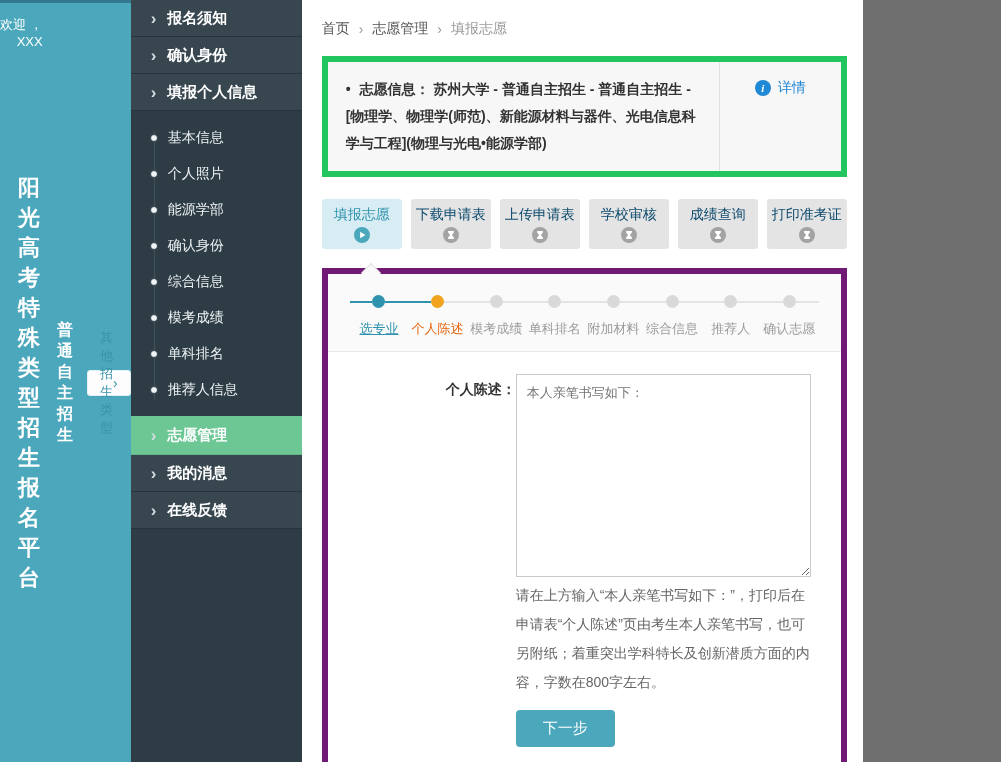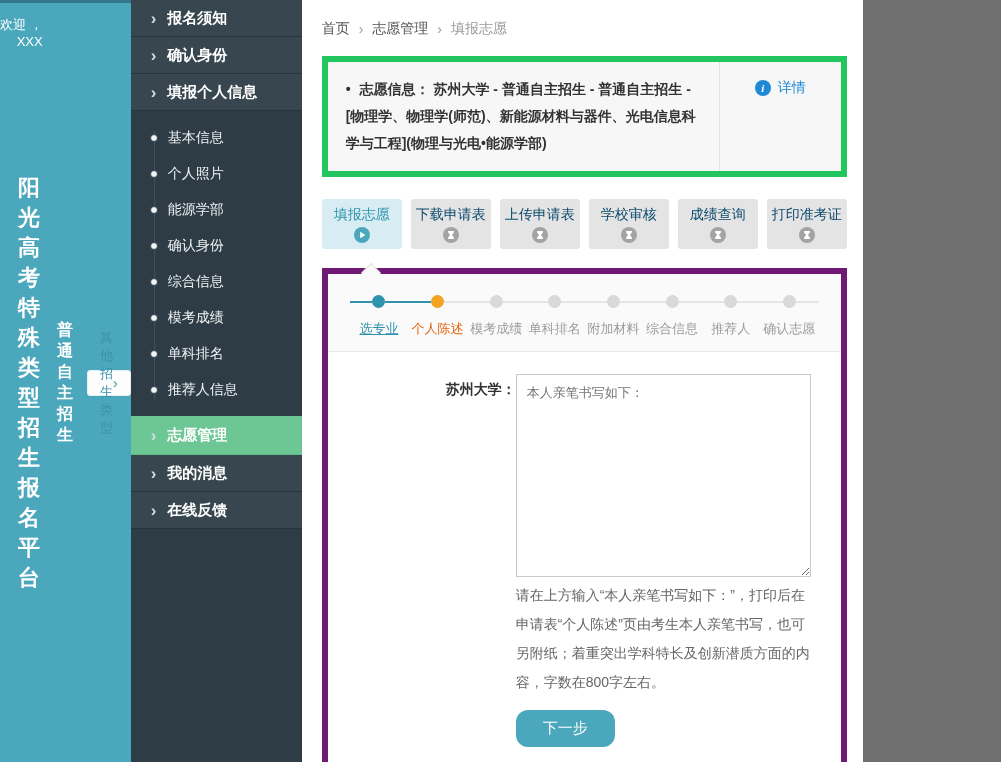--- a/index.html
+++ b/index.html
@@ -67,21 +67,21 @@
   .step.done .label { color:#2f93ae; text-decoration:underline; cursor:pointer; }
   .step.current .dot { background:#f0a41f; }
   .step.current .line-l { background:#2f93ae; }
   .step.current .label { color:#e5650e; }
 
   .form-area { display:flex; padding:22px 30px 20px 0; }
   .form-label { flex:0 0 188px; text-align:right; font-size:14px; font-weight:bold; color:#333; padding-top:7px; }
   .form-main { flex:1; min-width:0; }
   .statement-textarea { width:100%; height:203px; border:1px solid #c9c9c9; padding:8px 10px; font-size:13px; color:#757575; line-height:1.6; font-family:"Liberation Sans","DejaVu Sans",sans-serif; resize:both; background:#fff; }
   .hint { font-size:14px; color:#666; line-height:29px; }
-  .next-btn { margin-top:13px; background:#4ba7bc; color:#fff; border:none; border-radius:12px; font-size:15px; padding:9px 27px; cursor:pointer; font-family:inherit; }
+  .next-btn { margin-top:13px; background:#4ba7bc; color:#fff; border:none; border-radius:4px; font-size:15px; padding:9px 27px; cursor:pointer; font-family:inherit; }
 
   
   .footer { flex:0 0 40px; background:#6f6f6f; color:#f1f1f1; font-size:13px; display:flex; align-items:center; padding-left:186px; gap:34px; }
   .footer span { white-space:nowrap; }
 </style>
 </head>
 <body>
 
 <div class="page">
 
@@ -273,21 +273,21 @@
                   <span class="line line-l"></span>
                   <span class="dot"></span>
                   <span class="line line-r"></span>
                 </div>
               <div class="label">确认志愿</div>
             </div>
           </div>
         </div>
 
         <div class="form-area">
-          <div class="form-label">苏州大学：</div>
+          <div class="form-label">个人陈述：</div>
           <div class="form-main">
             <textarea class="statement-textarea" spellcheck="false" style="">本人亲笔书写如下：</textarea>
             <div class="hint">请在上方输入“本人亲笔书写如下：”，打印后在申请表“个人陈述”页由考生本人亲笔书写，也可另附纸；着重突出学科特长及创新潜质方面的内容，字数在800字左右。</div>
             <button class="next-btn">下一步</button>
           </div>
         </div>
       </div>
 
     </div>
   </div>

